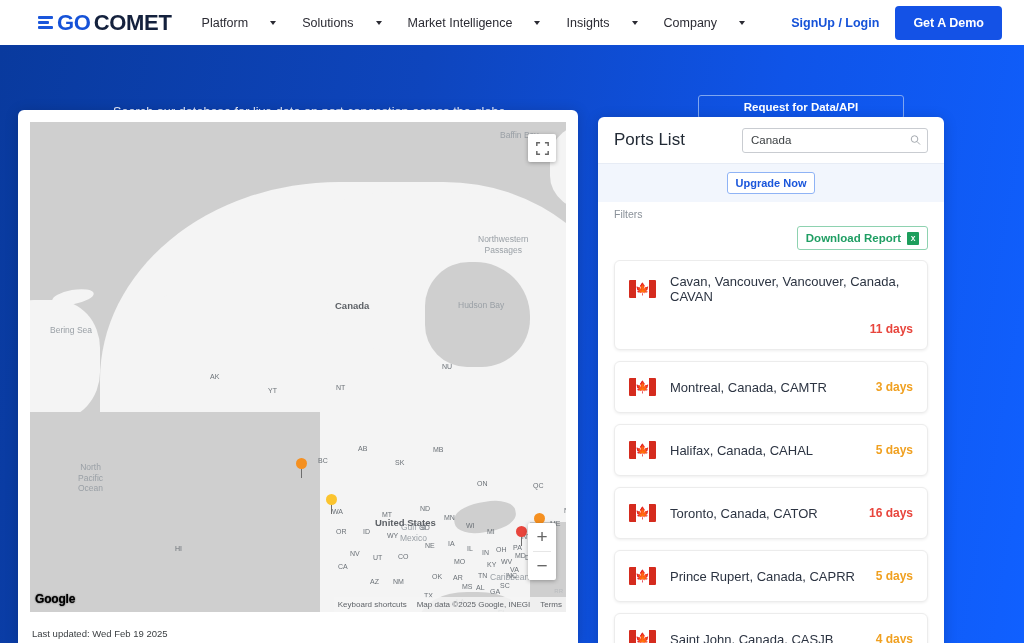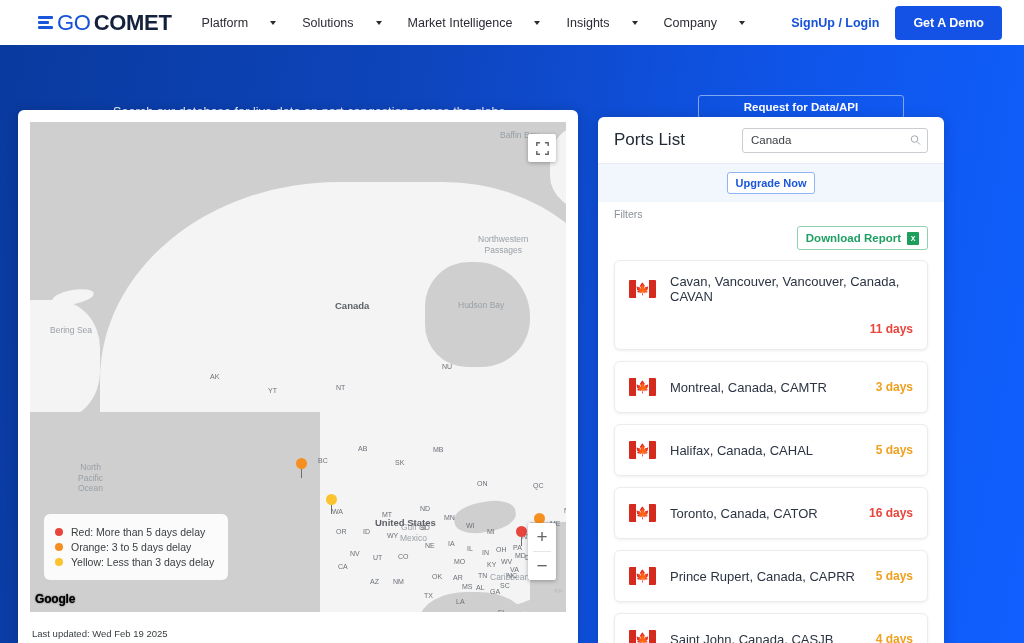--- a/index.html
+++ b/index.html
@@ -18,21 +18,21 @@
     display: flex; align-items: center;
     padding: 0 22px 0 38px;
     position: relative; z-index: 20;
   }
   .logo { display: flex; align-items: center; gap: 3px; margin-right: 30px; }
   .logo-lines { display: flex; flex-direction: column; justify-content: center; gap: 2.5px; margin-right: 1px; }
   .logo-lines i { display: block; height: 2.5px; background: #1a56db; border-radius: 1px; }
   .logo-lines i:nth-child(1) { width: 15px; }
   .logo-lines i:nth-child(2) { width: 11px; }
   .logo-lines i:nth-child(3) { width: 15px; }
-  .logo-go { font-size: 22px; font-weight: 400; color: #1552d8; letter-spacing: -0.3px; }
+  .logo-go { font-size: 22px; font-weight: 700; color: #1552d8; letter-spacing: -0.3px; }
   .logo-comet { font-size: 22px; font-weight: 700; color: #14213d; letter-spacing: -0.3px; }
 
   .nav-items { display: flex; align-items: center; gap: 26px; }
   .nav-item {
     font-size: 12.5px; color: #2b2b33; font-weight: 500;
     display: flex; align-items: center; gap: 22px; cursor: pointer;
     white-space: nowrap;
   }
   .caret {
     width: 0; height: 0;
@@ -421,37 +421,28 @@
         <path d="M5 15H1v-4" fill="none" stroke="#666" stroke-width="1.8"></path>
       </svg>
     </div>
 
     <div class="zoom-ctl">
       <div>+</div>
       <div class="sep"></div>
       <div>−</div>
     </div>
 
-    <div class="legend">
-      <div class="legend-row">
-        <span class="dot" id="lg0" style="background: rgb(232, 69, 60);"></span>
-        <span class="txt">Red: More than 5 days delay</span>
-      </div>
-      <div class="legend-row">
-        <span class="dot" id="lg1" style="background: rgb(245, 144, 32);"></span>
-        <span class="txt">Orange: 3 to 5 days delay</span>
-      </div>
-      <div class="legend-row">
-        <span class="dot" id="lg2" style="background: rgb(251, 196, 46);"></span>
-        <span class="txt">Yellow: Less than 3 days delay</span>
-      </div>
-    </div>
 
     <div class="gmark">Google</div>
     <div class="rr-lbl">RR</div>
+    <div class="map-attrib">
+      <span class="lnk">Keyboard shortcuts</span>
+      <span>Map data ©2025 Google, INEGI</span>
+      <span class="lnk">Terms</span>
+    </div>
   </div>
   <div class="last-updated">Last updated: Wed Feb 19 2025</div>
 </div>
 
 <div class="ports-card">
   <div class="ports-head">
     <div class="ports-title">Ports List</div>
     <div class="search-wrap">
       <input type="text" value="Canada" style="">
       <svg class="search-ico" viewBox="0 0 16 16">

